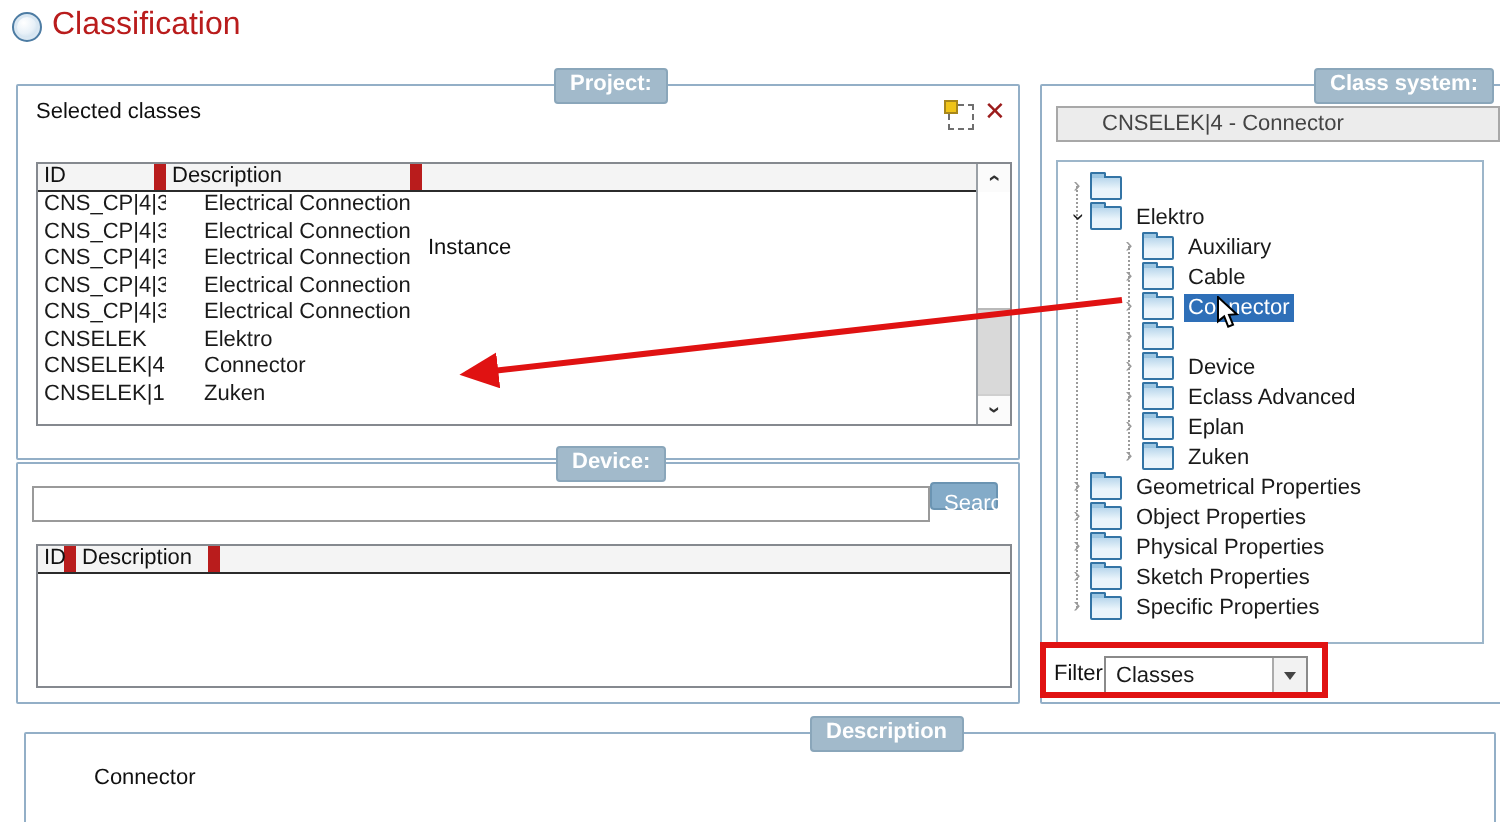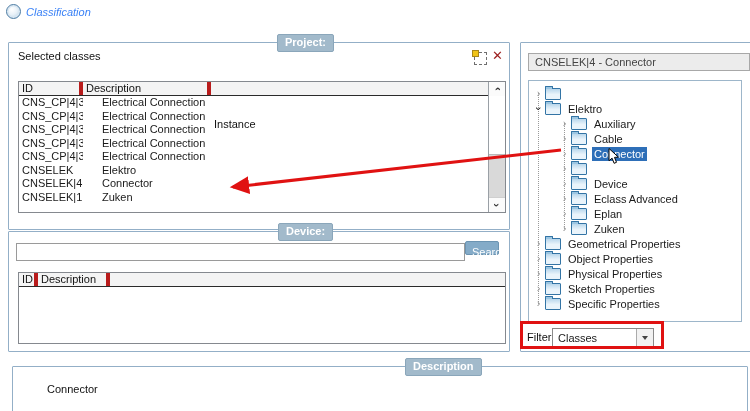--- a/index.html
+++ b/index.html
@@ -4,21 +4,21 @@
 <style>
   html,body{margin:0;padding:0;background:#fff;}
   #app{position:relative;width:750px;height:411px;overflow:hidden;background:#fff;
        font-family:"Liberation Sans","DejaVu Sans",sans-serif;font-size:11px;color:#1a1a1a;}
 
   
   .titlebar{position:absolute;left:6px;top:4px;display:flex;align-items:center;gap:5px;}
   .app-icon{width:13px;height:13px;border-radius:50%;border:1px solid #4d7ca3;
             background:radial-gradient(circle at 38% 34%, #ffffff 0%, #e8f1f8 45%, #aac8de 100%);
             box-shadow:inset 0 0 0 1.5px #d9e7f2;}
-  .title-text{font-size:11px;color:#3b82f6;font-style:italic;}
+  .title-text{font-size:16px;color:#b91c1c;}
 
   
   .panel{position:absolute;border:1px solid #93afc7;background:#fff;box-sizing:border-box;border-radius:1px;}
   #project-panel{left:8px;top:42px;width:502px;height:188px;}
   #search-panel {left:8px;top:231px;width:502px;height:121px;}
   #class-panel  {left:520px;top:42px;width:237px;height:310px;}
   #desc-panel   {left:12px;top:366px;width:736px;height:60px;}
 
   .badge{position:absolute;top:-9px;background:#a2bacb;border:1px solid #8aa6ba;color:#fff;
          font-weight:bold;font-size:11px;line-height:13px;padding:1px 7px 2px;border-radius:2px;white-space:nowrap;}
@@ -27,21 +27,21 @@
   
   .list-title{position:absolute;left:9px;top:7px;color:#111;}
   .sel-icon{position:absolute;left:465px;top:9px;width:11px;height:11px;border:1px dashed #6f6f6f;background:#fff;}
   .sel-icon::before{content:"";position:absolute;left:-3px;top:-3px;width:5px;height:5px;background:#f0c419;border:1px solid #a8871b;}
   .x-icon{position:absolute;left:483px;top:5px;color:#9b1c1c;font-size:13px;font-weight:bold;line-height:15px;}
 
   .grid{position:absolute;border:1px solid #85898f;background:#fff;box-sizing:border-box;overflow:hidden;}
   #project-table{left:9px;top:38px;width:488px;height:132px;}
   #search-table {left:9px;top:40px;width:488px;height:72px;}
   .ghead{display:flex;height:14px;background:#f4f4f4;border-bottom:1px solid #2b2b2b;box-sizing:border-box;}
-  .hcell{border-right:4px solid #b91c1c;padding-left:3px;line-height:13px;box-sizing:border-box;color:#111;}
+  .hcell{border-right:6px solid #b91c1c;padding-left:3px;line-height:13px;box-sizing:border-box;color:#111;}
   .hfill{flex:1;border-right:none;}
   #project-table .ghead{width:471px;}
   .trow{display:flex;height:13.5px;line-height:13.5px;width:471px;gap:16px;}
   .tcell{padding-left:3px;box-sizing:border-box;white-space:nowrap;overflow:hidden;}
   .c-id{width:64px;} .c-desc{width:128px;} .c-inst{width:44px;margin-top:36px;}
   #search-table .c-id2{width:19px;} #search-table .c-desc2{width:72px;}
 
   
   .vscroll{position:absolute;right:0;top:0;bottom:0;width:16px;border-left:1px solid #9aa0a6;background:#d9d9d9;}
   .sb-btn{position:absolute;left:0;right:0;height:14px;background:#fbfbfb;color:#333;
@@ -52,21 +52,21 @@
   .sb-thumb{position:absolute;left:0;right:0;top:14px;height:58px;background:#ffffff;border-bottom:1px solid #b9b9b9;}
 
   
   .search-input{position:absolute;left:7px;top:11px;width:441px;height:16px;border:1px solid #9a9a9a;
                 box-sizing:content-box;font:inherit;padding:0 3px;outline:none;}
   .search-btn{position:absolute;left:456px;top:9px;width:34px;height:14px;background:#84abc8;
               border:1px solid #6b94b2;border-radius:2px;color:#fff;font:inherit;line-height:18px;text-align:center;box-sizing:border-box;}
 
   
   .path-field{position:absolute;left:7px;top:10px;width:222px;height:18px;background:#ececec;border:1px solid #a8a8a8;
-              box-sizing:border-box;color:#444;line-height:16px;padding-left:6px;white-space:nowrap;overflow:hidden;}
+              box-sizing:border-box;color:#444;line-height:16px;padding-left:22px;white-space:nowrap;overflow:hidden;}
   .tree-box{position:absolute;left:7px;top:37px;width:214px;height:242px;border:1px solid #9db6ca;
             box-sizing:border-box;overflow:hidden;padding-top:5px;}
   .dots{position:absolute;width:0;border-left:1px dotted #9a9a9a;}
   #dots-root{left:9px;top:12px;height:211px;}
   #dots-child{left:35px;top:42px;height:106px;}
   .tree-row{display:flex;align-items:center;height:15px;white-space:nowrap;position:relative;}
   .tree-row.lvl0{padding-left:4px;} .tree-row.lvl1{padding-left:30px;}
   .tree-arrow{width:11px;text-align:center;font-size:11px;color:#9a9a9a;line-height:11px;}
   .tree-arrow.expanded{transform:rotate(90deg);color:#1a1a1a;}
   .folder{width:14px;height:10px;margin:0 5px 0 1px;position:relative;border:1px solid #3374a5;border-radius:1px;
@@ -177,20 +177,21 @@
     <div class="grid" id="search-table">
       <div class="ghead">
         <div class="hcell c-id2">ID</div>
         <div class="hcell c-desc2">Description</div>
         <div class="hcell hfill"></div>
       </div>
     </div>
   </div>
 
   <div class="panel" id="class-panel">
+    <span class="badge" id="class-badge">Class system:</span>
     <div class="path-field">CNSELEK|4 - Connector</div>
 
     <div class="tree-box">
       <div class="dots" id="dots-root"></div>
       <div class="dots" id="dots-child"></div>
     <div class="tree-row lvl0">
           <span class="tree-arrow collapsed">›</span>
           <span class="folder"></span>
         </div>
         <div class="tree-row lvl0">

